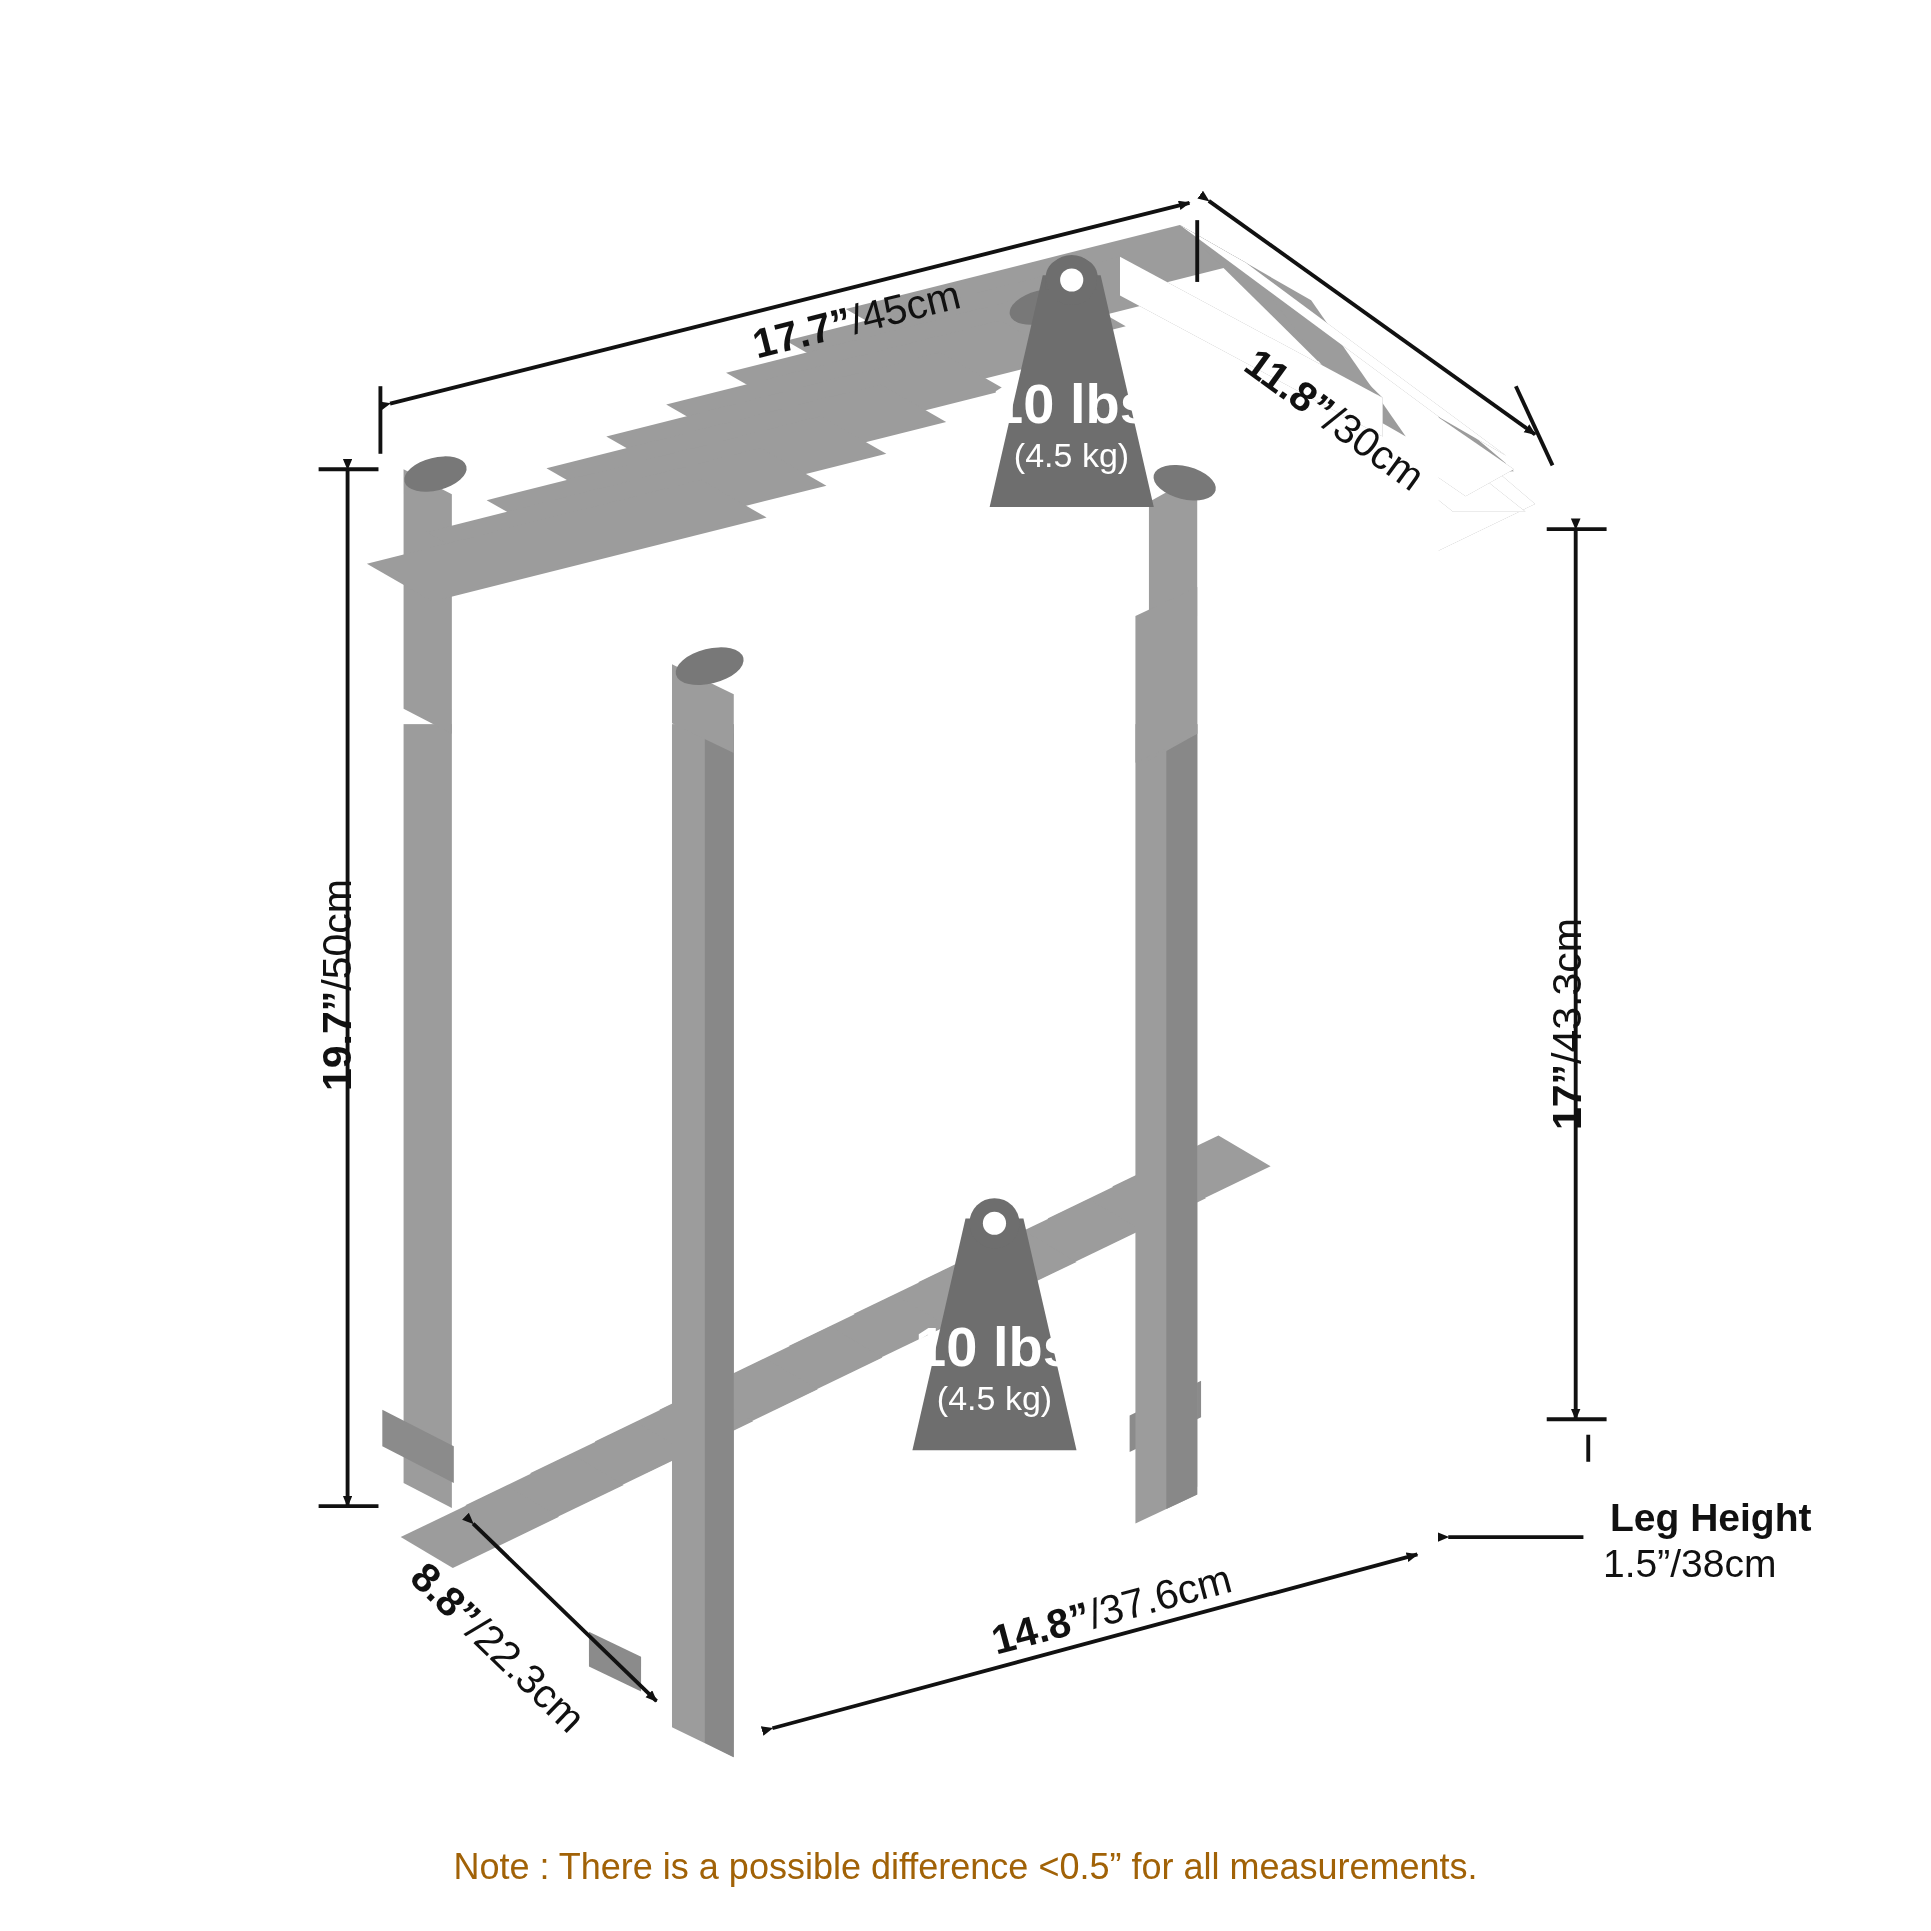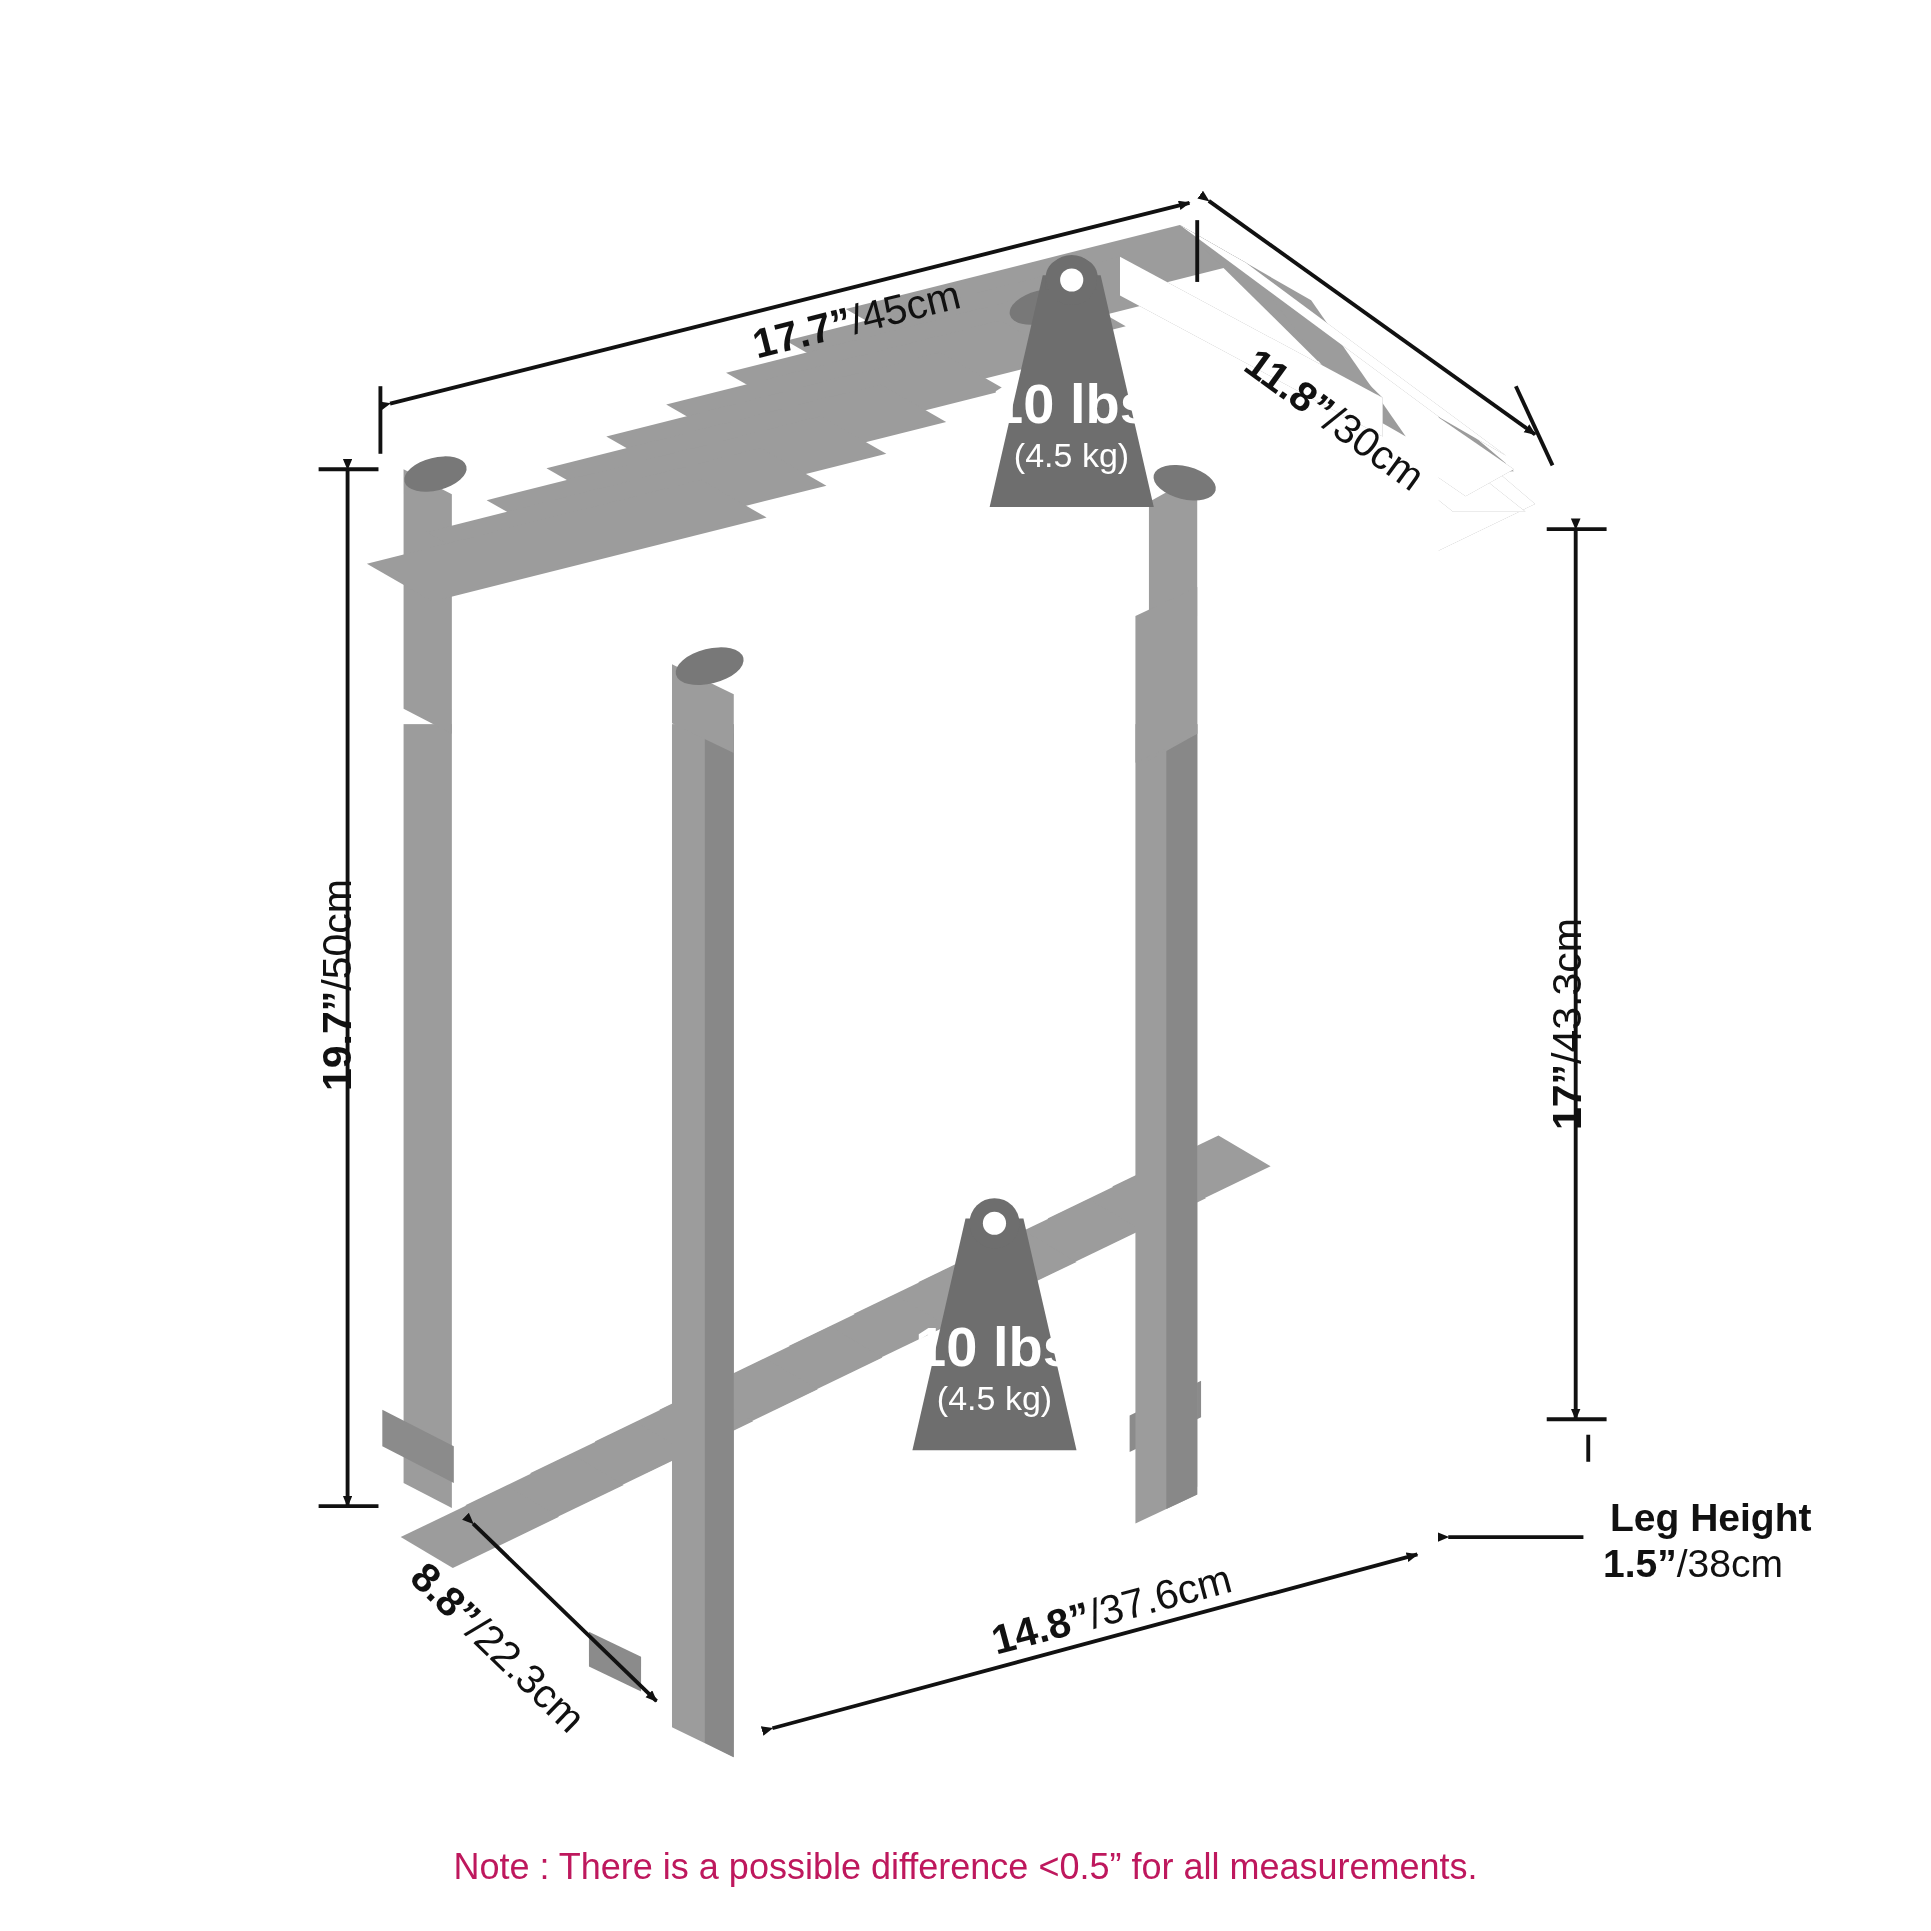--- a/index.html
+++ b/index.html
@@ -35,21 +35,21 @@
     line-height: 1.12;
   }
   .dim-in { font-weight: bold; }
   .note {
     position: absolute;
     left: 0;
     top: 1846px;
     width: 1931px;
     text-align: center;
     font-size: 36px;
-    color: #be185d;
+    color: #a16207;
     font-family: "Liberation Sans", sans-serif;
   }
   .weight-label {
     position: absolute;
     text-align: center;
     color: #ffffff;
     font-family: "Liberation Sans", sans-serif;
     line-height: 1.15;
     pointer-events: none;
   }
@@ -63,21 +63,21 @@
     display: block;
   }
   .legheight {
     position: absolute;
     font-family: "Liberation Sans", sans-serif;
     color: #111111;
     line-height: 1.18;
   }
   .legheight .lh-title { font-weight: bold; font-size: 39px; display:block;margin-left:7px; }
   .legheight .lh-val { font-size: 39px; display:block; }
-  .legheight .lh-val b { font-weight: bold; }
+  .legheight .lh-val b { font-weight: normal; }
 </style>
 </head>
 <body>
 
 <div id="stage">
 
   <svg class="layer" viewBox="0 0 2000 2000">
     <defs>
       <style>
         .body  { fill:#9c9c9c; }

